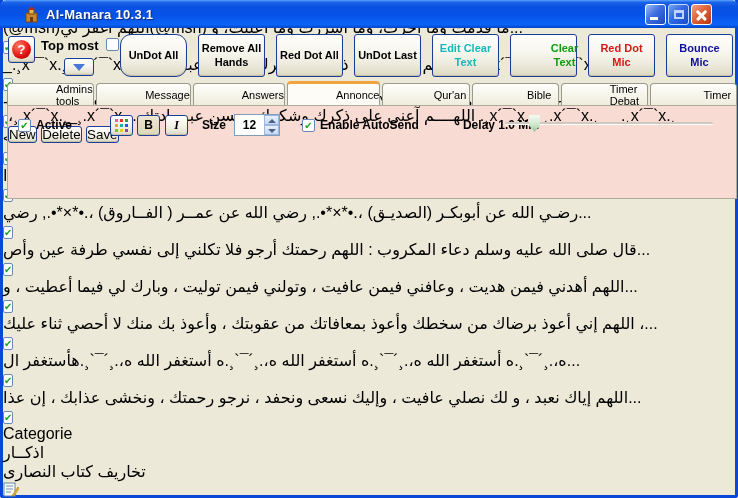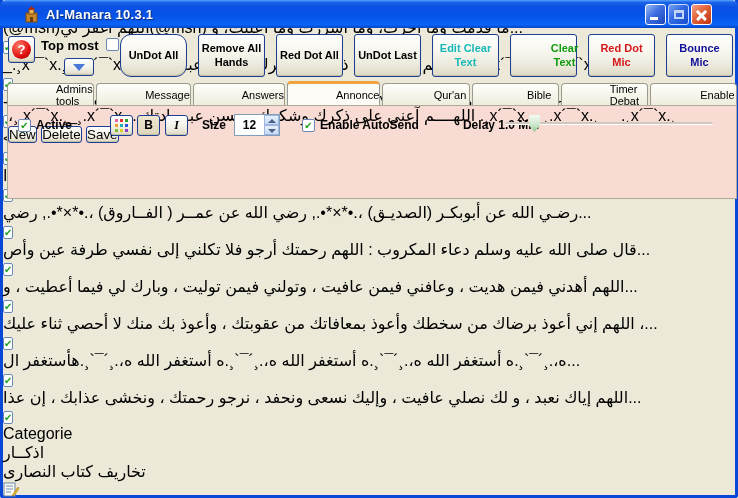--- a/index.html
+++ b/index.html
@@ -189,21 +189,21 @@
   </div>
 
   <div class="tabs">
     <div class="tab">Admins tools</div>
     <div class="tab">Message</div>
     <div class="tab">Answers</div>
     <div class="tab active">Annonce</div>
     <div class="tab">Qur'an</div>
     <div class="tab">Bible</div>
     <div class="tab">Timer Debat</div>
-    <div class="tab">Enable</div>
+    <div class="tab">Timer</div>
   </div>
 
   <div class="page">
     <div class="fmt">
       <span class="cb fmt-active-cb checked"></span>
       <span class="fmt-label">Active</span>
       <div class="xpbtn sqbtn palette">
         <svg width="13" height="13" viewBox="0 0 13 13">
           <rect x="0" y="0" width="3" height="3" fill="#F060A0"></rect>
             <rect x="5" y="0" width="3" height="3" fill="#E03030"></rect>

